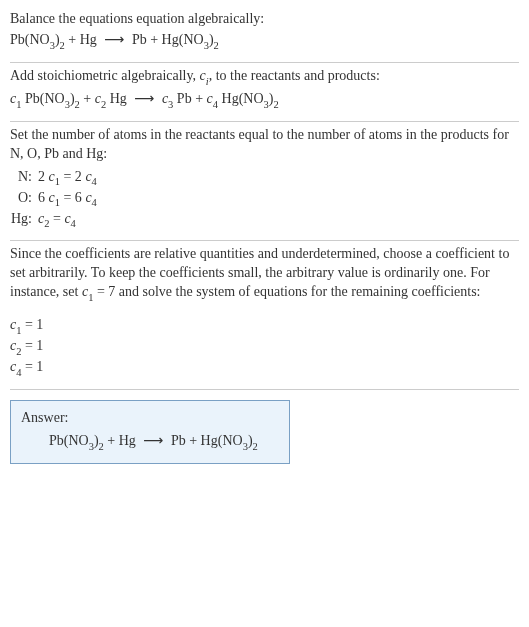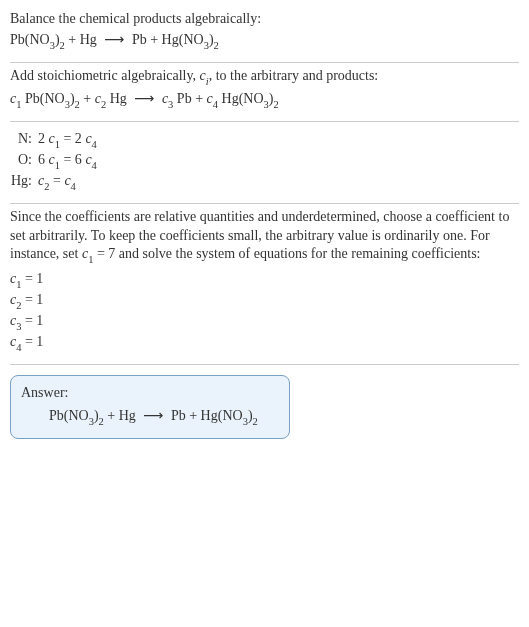--- a/index.html
+++ b/index.html
@@ -21,55 +21,56 @@
       margin: 0;
     }
     .sub { font-size: 0.75em; vertical-align: sub; position: relative; top: 0.1em; }
     .ital { font-style: italic; }
     .arrow { display: inline-block; padding: 0 4px; }
     .eqline { margin-top: 2px; }
     .atomtable { margin-top: 4px; }
     .atomrow { display: flex; }
     .atomlabel { width: 28px; text-align: right; padding-right: 6px; }
     .atomexpr { }
-    .coef-list { margin-top: 4px; }
+    .coef-list { margin-top: 12px; }
     .answer-box {
       border: 1px solid #7aa0c4;
       background: #eaf3fb;
-      border-radius: 8px;
+      border-radius: 0;
       padding: 8px 10px 10px 10px;
       margin-top: 6px;
       display: inline-block;
       min-width: 280px;
     }
     .answer-label { font-size: 14px; margin-bottom: 4px; }
     .answer-eq { padding-left: 28px; }
   </style>
 </head>
 <body>
 
 <div class="section">
-  <div>Balance the chemical products algebraically:</div>
+  <div>Balance the equations equation algebraically:</div>
   <div class="eqline">
     <span><span>Pb(NO</span><span class="sub">3</span><span>)</span><span class="sub">2</span></span><span> + Hg </span><span class="arrow">⟶</span><span><span> Pb + Hg(NO</span><span class="sub">3</span><span>)</span><span class="sub">2</span></span>
   </div>
 </div>
 <hr class="sep">
 
 <div class="section">
   <div>
-    <span>Add stoichiometric algebraically, </span><span class="ital">c</span><span class="ital sub">i</span><span>, to the arbitrary and products:</span>
+    <span>Add stoichiometric algebraically, </span><span class="ital">c</span><span class="ital sub">i</span><span>, to the reactants and products:</span>
   </div>
   <div class="eqline">
     <span class="ital">c</span><span class="sub">1</span><span> Pb(NO</span><span class="sub">3</span><span>)</span><span class="sub">2</span><span> + </span><span class="ital">c</span><span class="sub">2</span><span> Hg </span><span class="arrow">⟶</span><span> </span><span class="ital">c</span><span class="sub">3</span><span> Pb + </span><span class="ital">c</span><span class="sub">4</span><span> Hg(NO</span><span class="sub">3</span><span>)</span><span class="sub">2</span>
   </div>
 </div>
 <hr class="sep">
 
 <div class="section">
+  <div>Set the number of atoms in the reactants equal to the number of atoms in the products for N, O, Pb and Hg:</div>
   <div class="atomtable">
     <div class="atomrow">
       <div class="atomlabel">N:</div>
       <div class="atomexpr"><span>2 </span><span class="ital">c</span><span class="sub">1</span><span> = 2 </span><span class="ital">c</span><span class="sub">4</span></div>
     </div>
     <div class="atomrow">
       <div class="atomlabel">O:</div>
       <div class="atomexpr"><span>6 </span><span class="ital">c</span><span class="sub">1</span><span> = 6 </span><span class="ital">c</span><span class="sub">4</span></div>
     </div>
     <div class="atomrow">
@@ -80,21 +81,20 @@
 </div>
 <hr class="sep">
 
 <div class="section">
   <div>
     <span>Since the coefficients are relative quantities and underdetermined, choose a coefficient to set arbitrarily. To keep the coefficients small, the arbitrary value is ordinarily one. For instance, set </span><span class="ital">c</span><span class="sub">1</span><span> = 7 and solve the system of equations for the remaining coefficients:</span>
   </div>
   <div class="coef-list">
     <div><span class="ital">c</span><span class="sub">1</span><span> = 1</span></div>
     <div><span class="ital">c</span><span class="sub">2</span><span> = 1</span></div>
-    <div><span class="ital">c</span><span class="sub">3</span><span> = 1</span></div>
     <div><span class="ital">c</span><span class="sub">4</span><span> = 1</span></div>
   </div>
 </div>
 <hr class="sep">
 
 <div class="section">
   <div class="answer-box">
     <div class="answer-label">Answer:</div>
     <div class="answer-eq">
       <span>Pb(NO</span><span class="sub">3</span><span>)</span><span class="sub">2</span><span> + Hg </span><span class="arrow">⟶</span><span> Pb + Hg(NO</span><span class="sub">3</span><span>)</span><span class="sub">2</span>

